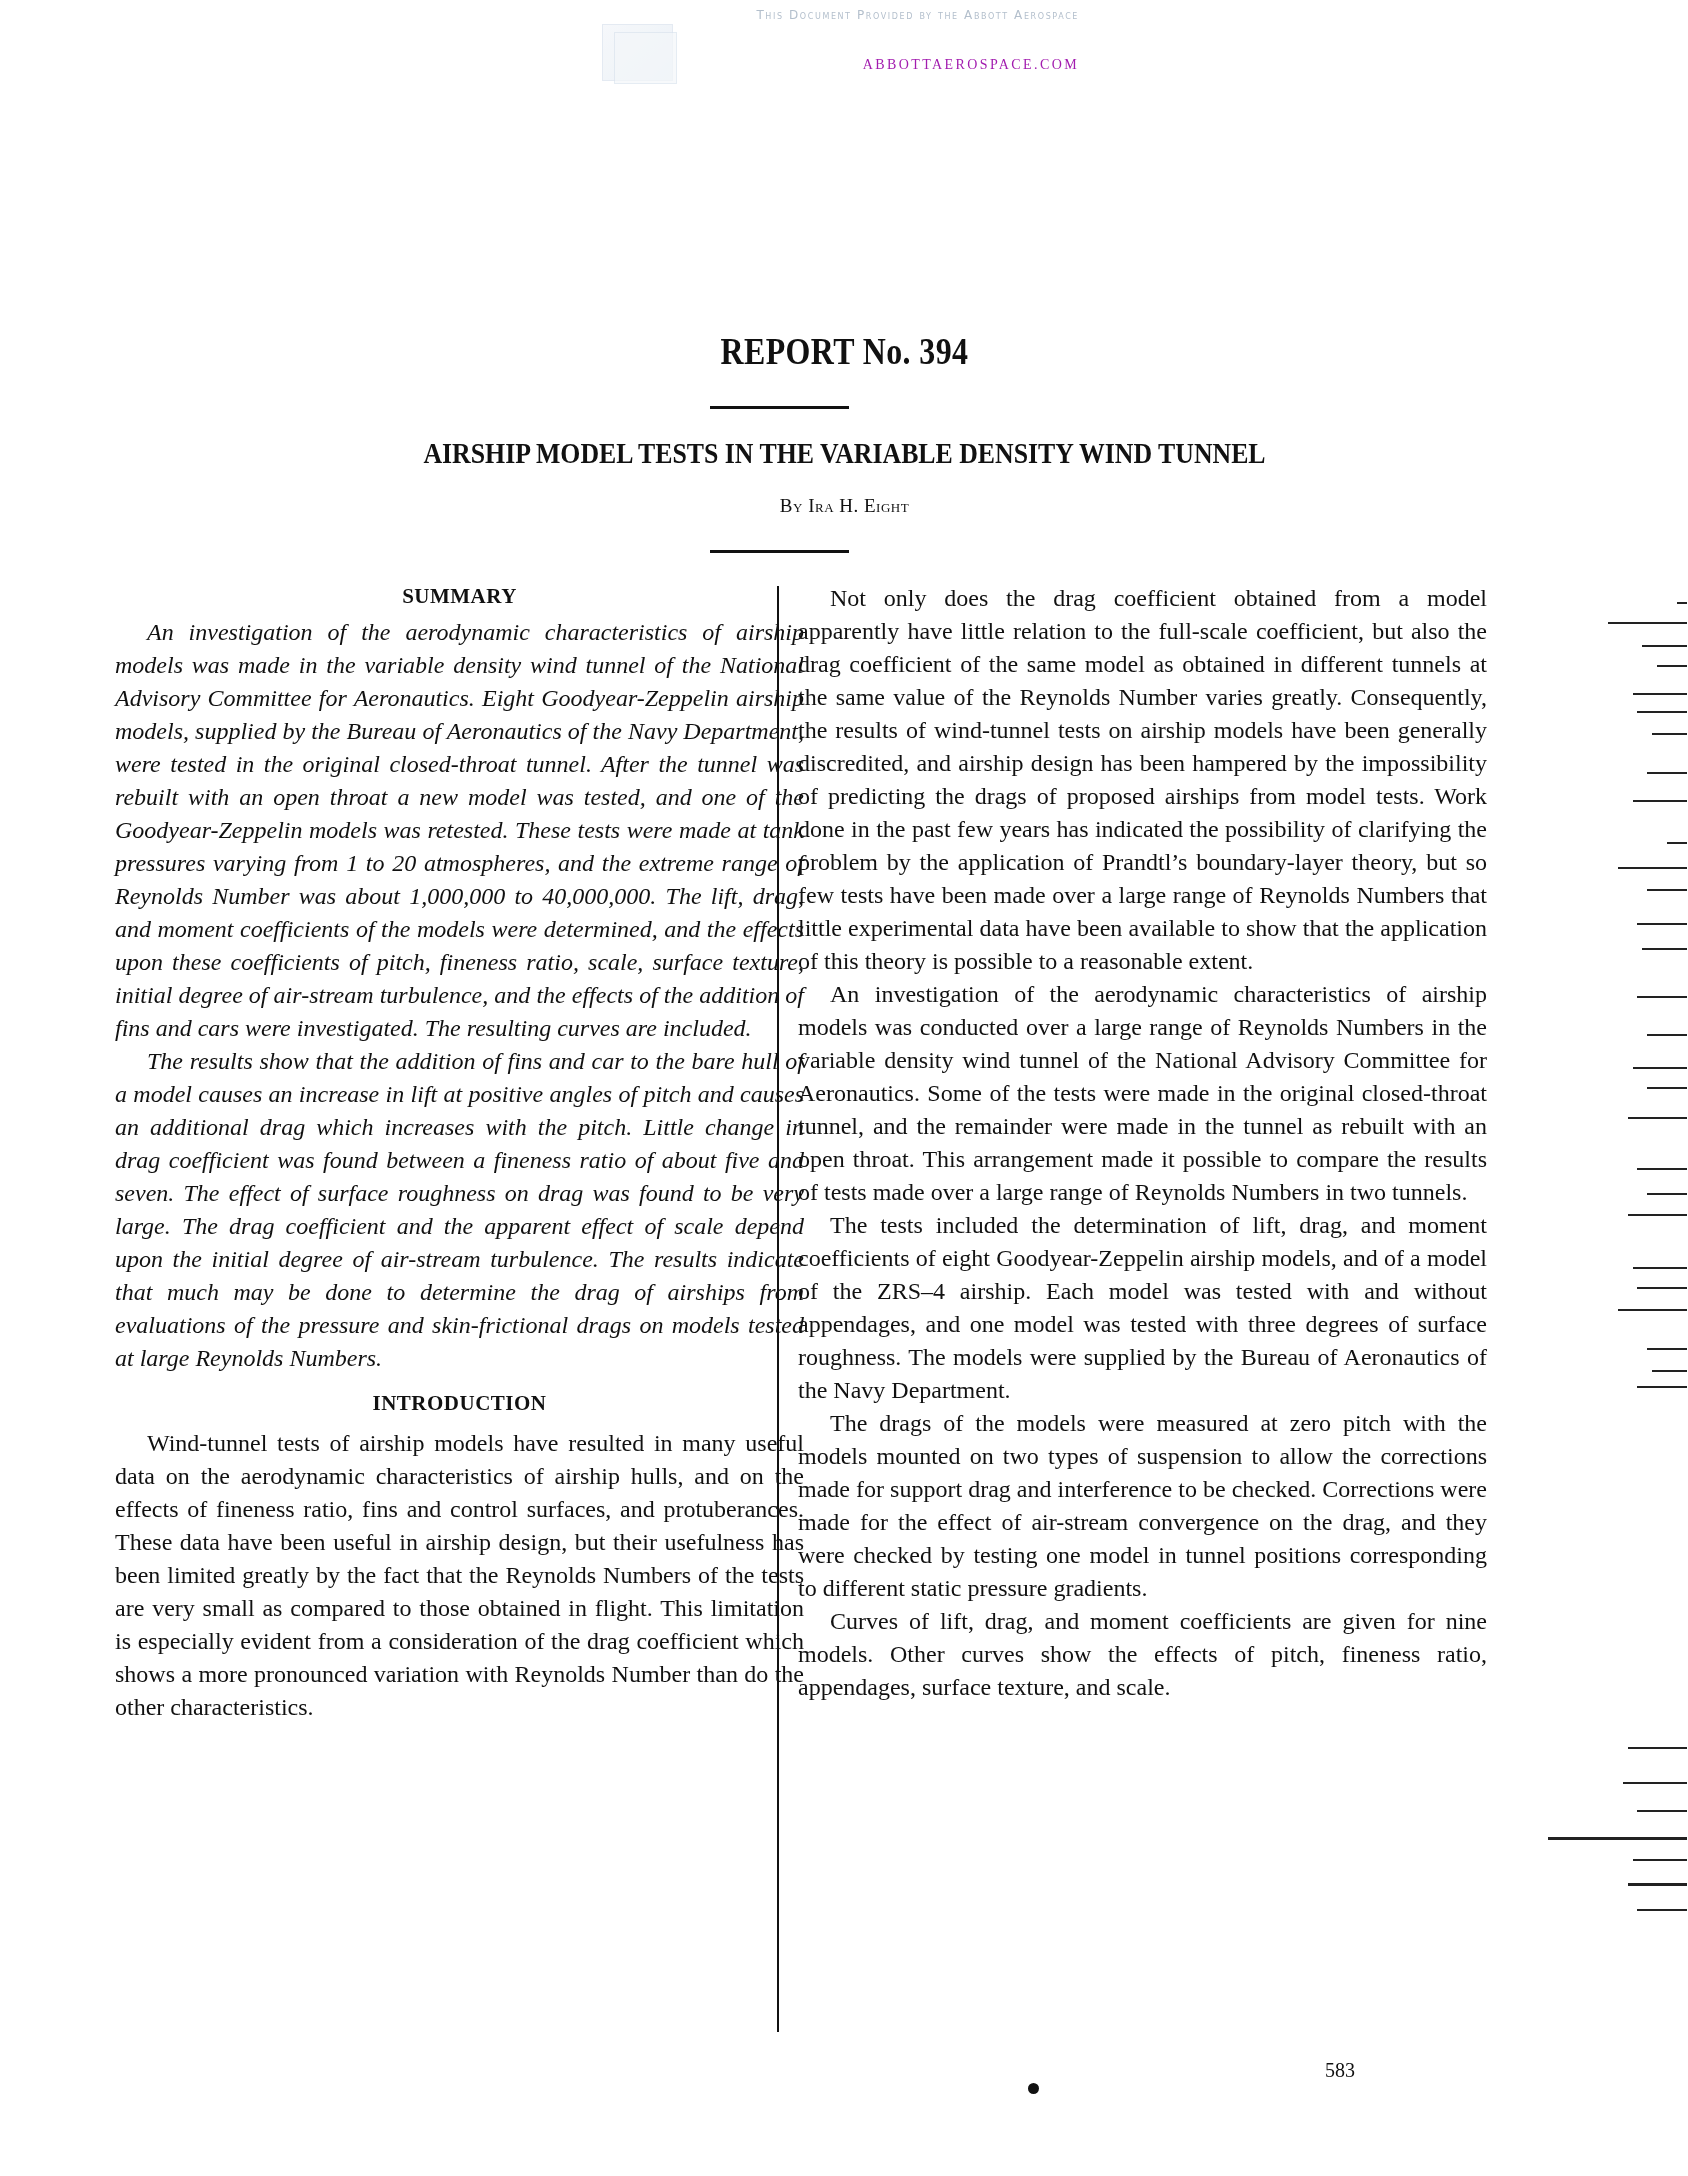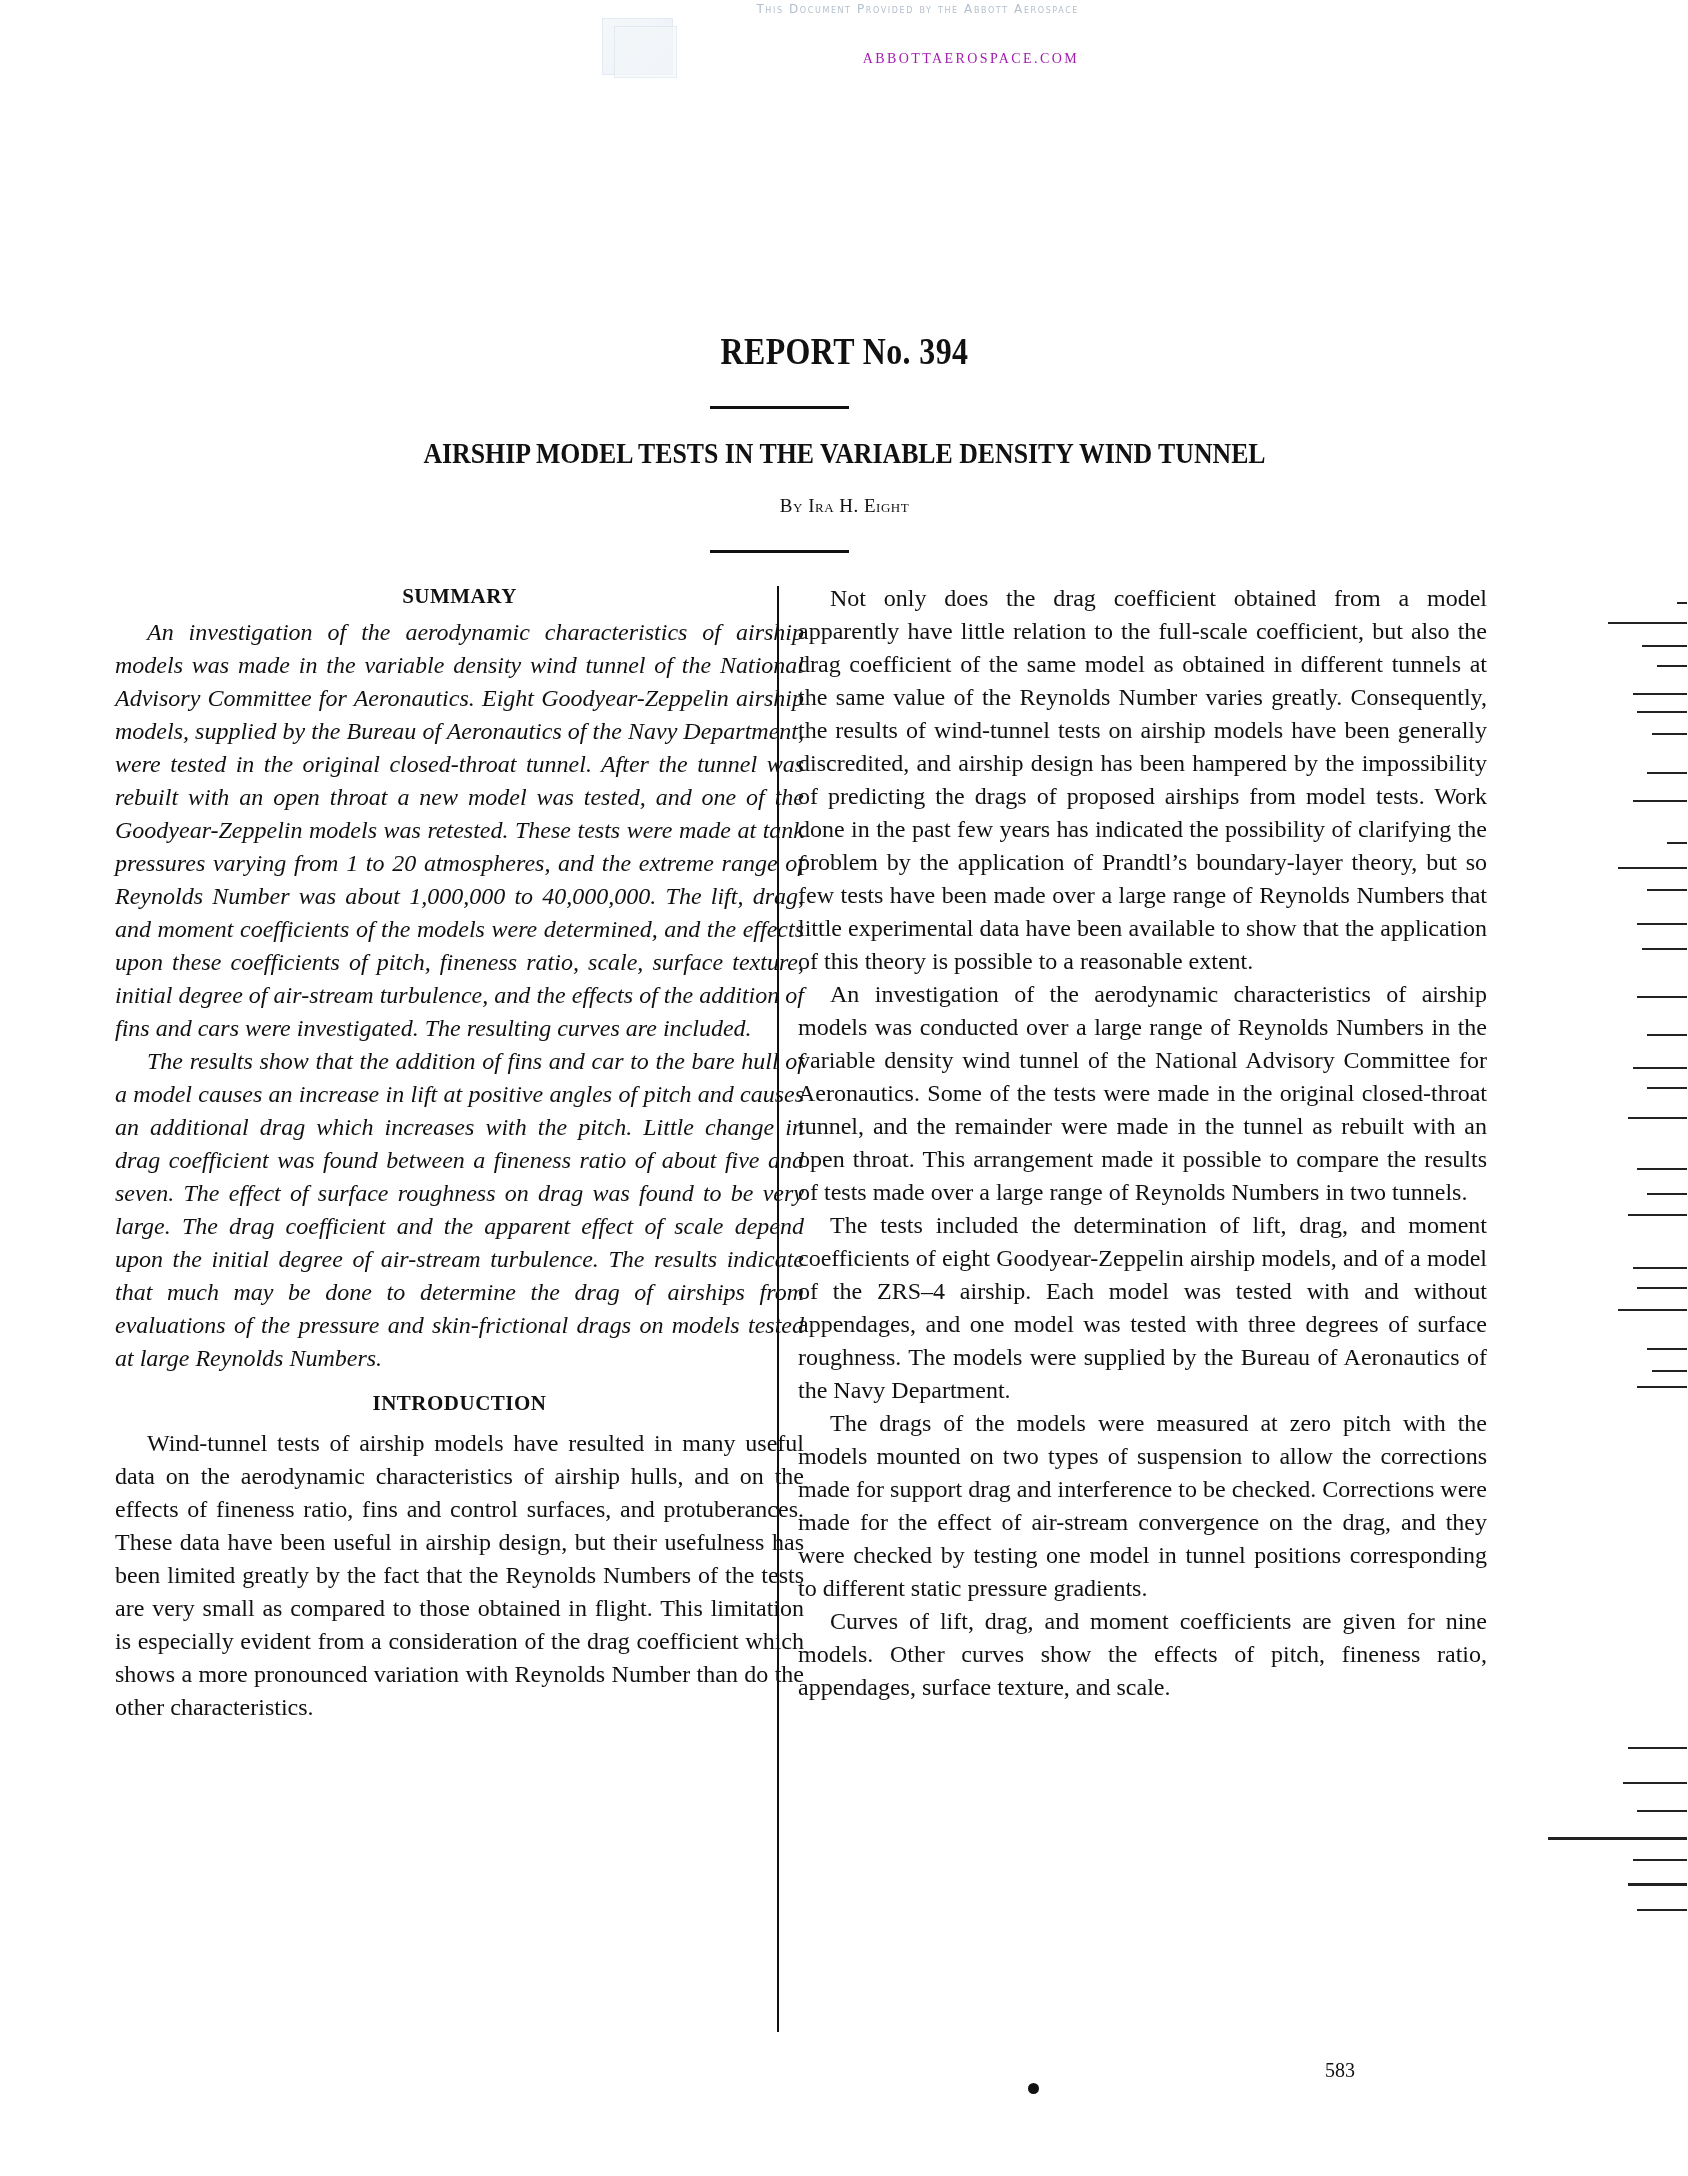--- a/index.html
+++ b/index.html
@@ -1,19 +1,19 @@
 <!DOCTYPE html>
 <html><head>
 <meta charset="utf-8">
 <style>
   html, body { margin: 0; padding: 0; background: #ffffff; }
   body { width: 1689px; height: 2176px; position: relative; overflow: hidden; color: #111; font-family: "DejaVu Serif", "Liberation Serif", serif; }
 
   
-  .wm { position: absolute; left: 594px; top: 0; width: 495px; height: 79px; }
+  .wm { position: absolute; left: 594px; top: 6px; width: 495px; height: 79px; }
   .wm-doc { position: absolute; left: 8px; top: 18px; width: 69px; height: 55px; border: 1px solid #dbe4ee; background: linear-gradient(135deg,#f3f6fa,#e6edf4); opacity: .75; }
   .wm-doc2 { position: absolute; left: 20px; top: 26px; width: 61px; height: 50px; border: 1px solid #dbe4ee; background: #f4f7fa; opacity: .7; }
   .wm-line1 { position: absolute; left: 0; top: 2px; width: 485px; text-align: right; font-family: "DejaVu Sans", sans-serif; font-size: 12px; letter-spacing: 1.6px; color: #b3bfcc; font-variant: small-caps; white-space: nowrap; }
   .wm-line2 { position: absolute; left: 40px; top: 14px; width: 446px; text-align: right; font-family: "DejaVu Sans", sans-serif; font-size: 31px; letter-spacing: 3px; color: #9eb1c6; font-variant: small-caps; font-weight: 300; white-space: nowrap; }
   .wm-line3 { position: absolute; left: 0; top: 51px; width: 485px; text-align: right; font-family: Liberation Serif, serif; font-size: 14px; letter-spacing: 2.4px; color: #a21caf; white-space: nowrap; }
 
   .report-no { position: absolute; left: 0; width: 1689px; top: 329px; text-align: center; font-family: "Liberation Serif", serif; font-weight: bold; font-size: 38px; transform: scaleX(0.84); transform-origin: center; letter-spacing: 0.5px; }
   .rule { position: absolute; left: 710px; width: 139px; height: 3px; background: #111; }
   .title { position: absolute; left: 0; width: 1689px; top: 436px; text-align: center; font-family: "Liberation Serif", serif; font-weight: bold; font-size: 30px; transform: scaleX(0.86); transform-origin: center; white-space: nowrap; }
   .author { position: absolute; left: 0; width: 1689px; top: 495px; text-align: center; font-family: "Liberation Serif", serif; font-size: 19px; font-variant: small-caps; letter-spacing: 0.5px; }

